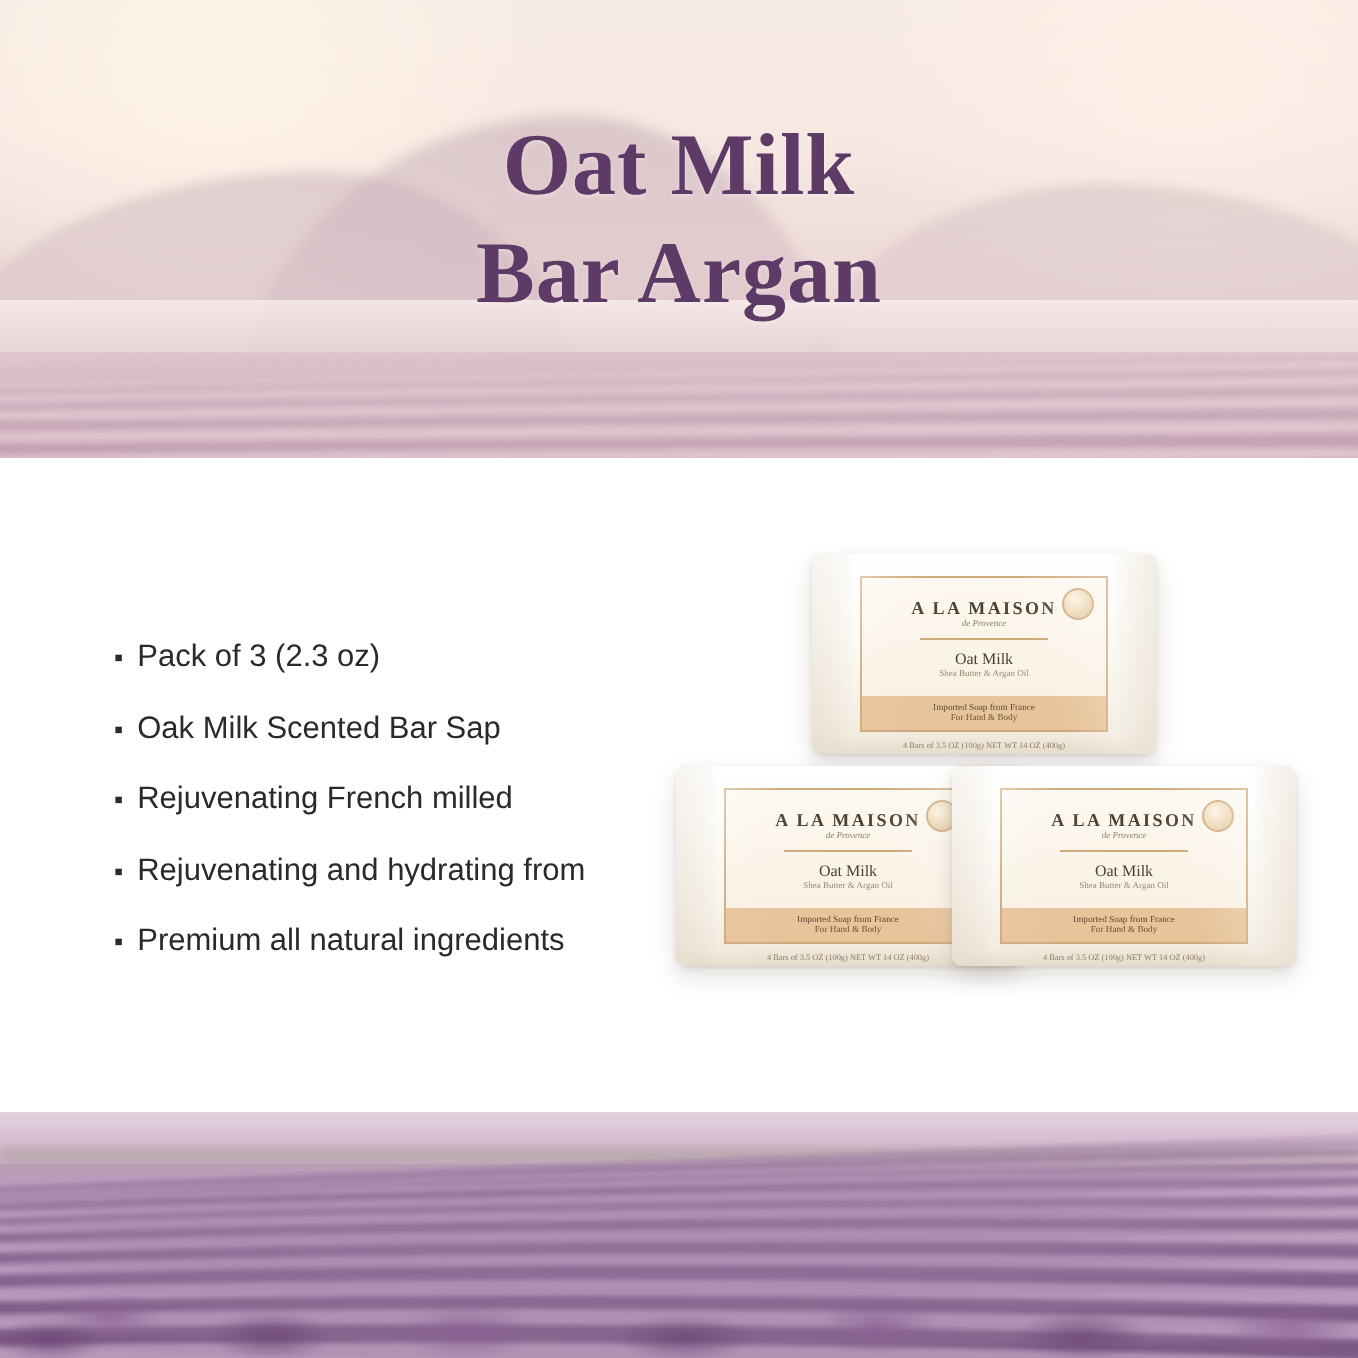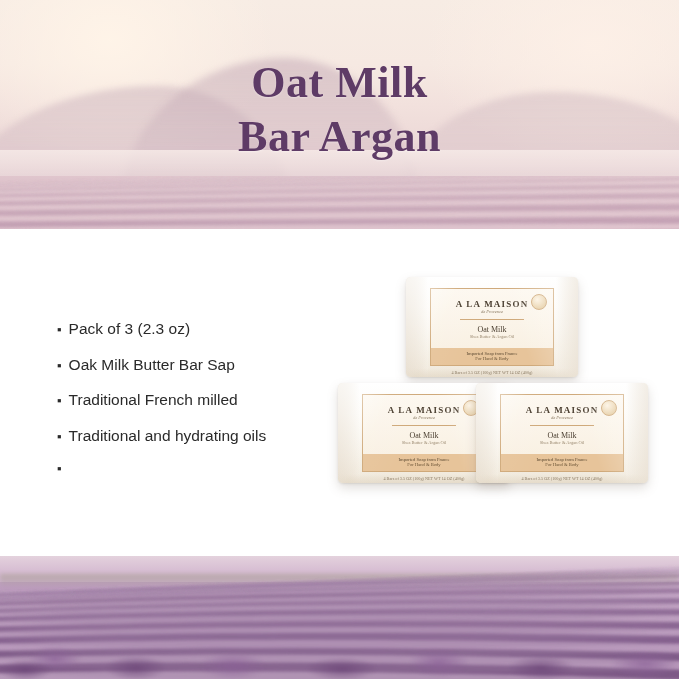--- a/index.html
+++ b/index.html
@@ -356,32 +356,33 @@
 
   <div class="middle">
 
     <div class="bullets">
       <div class="bullet">
         <span class="dot">▪</span>
         <span>Pack of 3 (2.3 oz)</span>
       </div>
       <div class="bullet">
         <span class="dot">▪</span>
-        <span>Oak Milk Butter Bar Sap</span>
+        <span>Oak Milk Scented Bar Sap</span>
       </div>
       <div class="bullet">
         <span class="dot">▪</span>
-        <span>Traditional French milled</span>
+        <span>Rejuvenating French milled</span>
       </div>
       <div class="bullet">
         <span class="dot">▪</span>
-        <span>Traditional and hydrating oils</span>
+        <span>Rejuvenating and hydrating from</span>
       </div>
       <div class="bullet">
         <span class="dot">▪</span>
+        <span>Premium all natural ingredients</span>
       </div>
     </div>
 
     <div class="soaps">
 
       <div class="soap" id="soap-top">
         <div class="edge-l"></div>
         <div class="edge-r"></div>
         <div class="label">
           <div class="seal" style="width:14px;height:14px;"></div>

